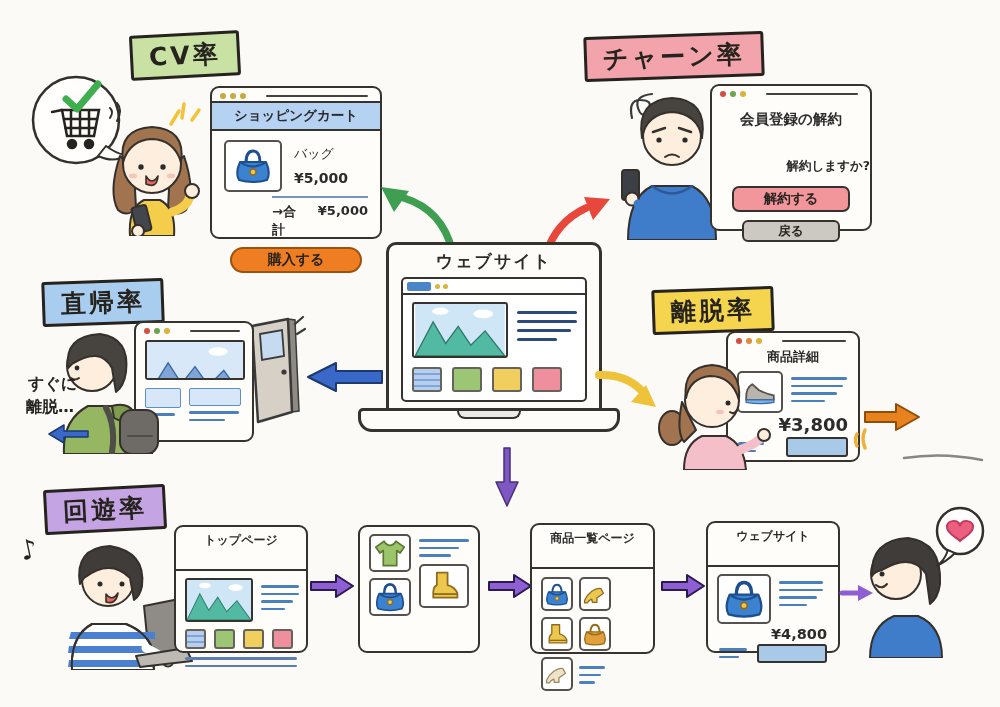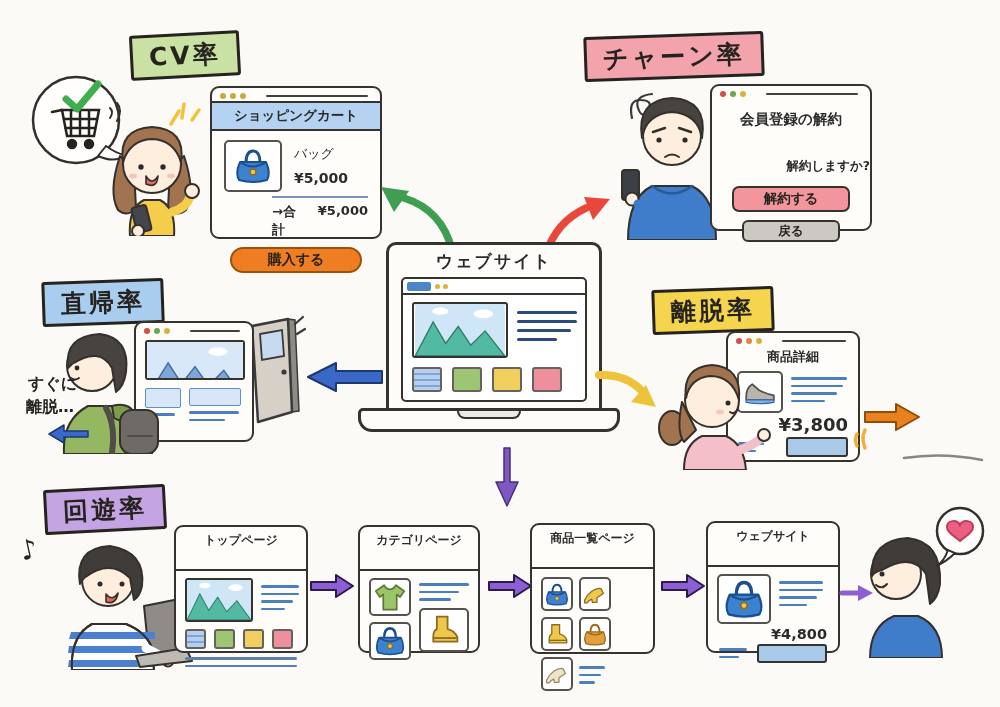--- a/index.html
+++ b/index.html
@@ -457,21 +457,20 @@
       <div class="ln" style="width:112px;background:#5b7fb0;margin-top:8px"></div>
       <div class="ln" style="width:112px;background:#5b7fb0"></div>
     </div>
   </div>
 
   <svg class="abs" style="left:308px;top:572px" width="48" height="28" viewBox="0 0 48 28">
     <polygon points="3,10 28,10 28,3 45,14 28,25 28,18 3,18" fill="#8d5fd3" stroke="#2b1a50" stroke-width="2" stroke-linejoin="round"></polygon>
   </svg>
 
   <div class="win" style="left:358px;top:525px;width:122px;height:128px">
-    <div class="ptitle">カテゴリページ</div>
     <div class="row" style="padding:7px 9px 0">
       <div>
         <div class="pbox" style="width:42px;height:38px">
           <svg width="34" height="32">
               <use href="#shirt-green"></use>
             </svg>
         </div>
         <div class="pbox" style="width:42px;height:38px;margin-top:6px">
           <svg width="34" height="32">
               <use href="#bag-blue"></use>

